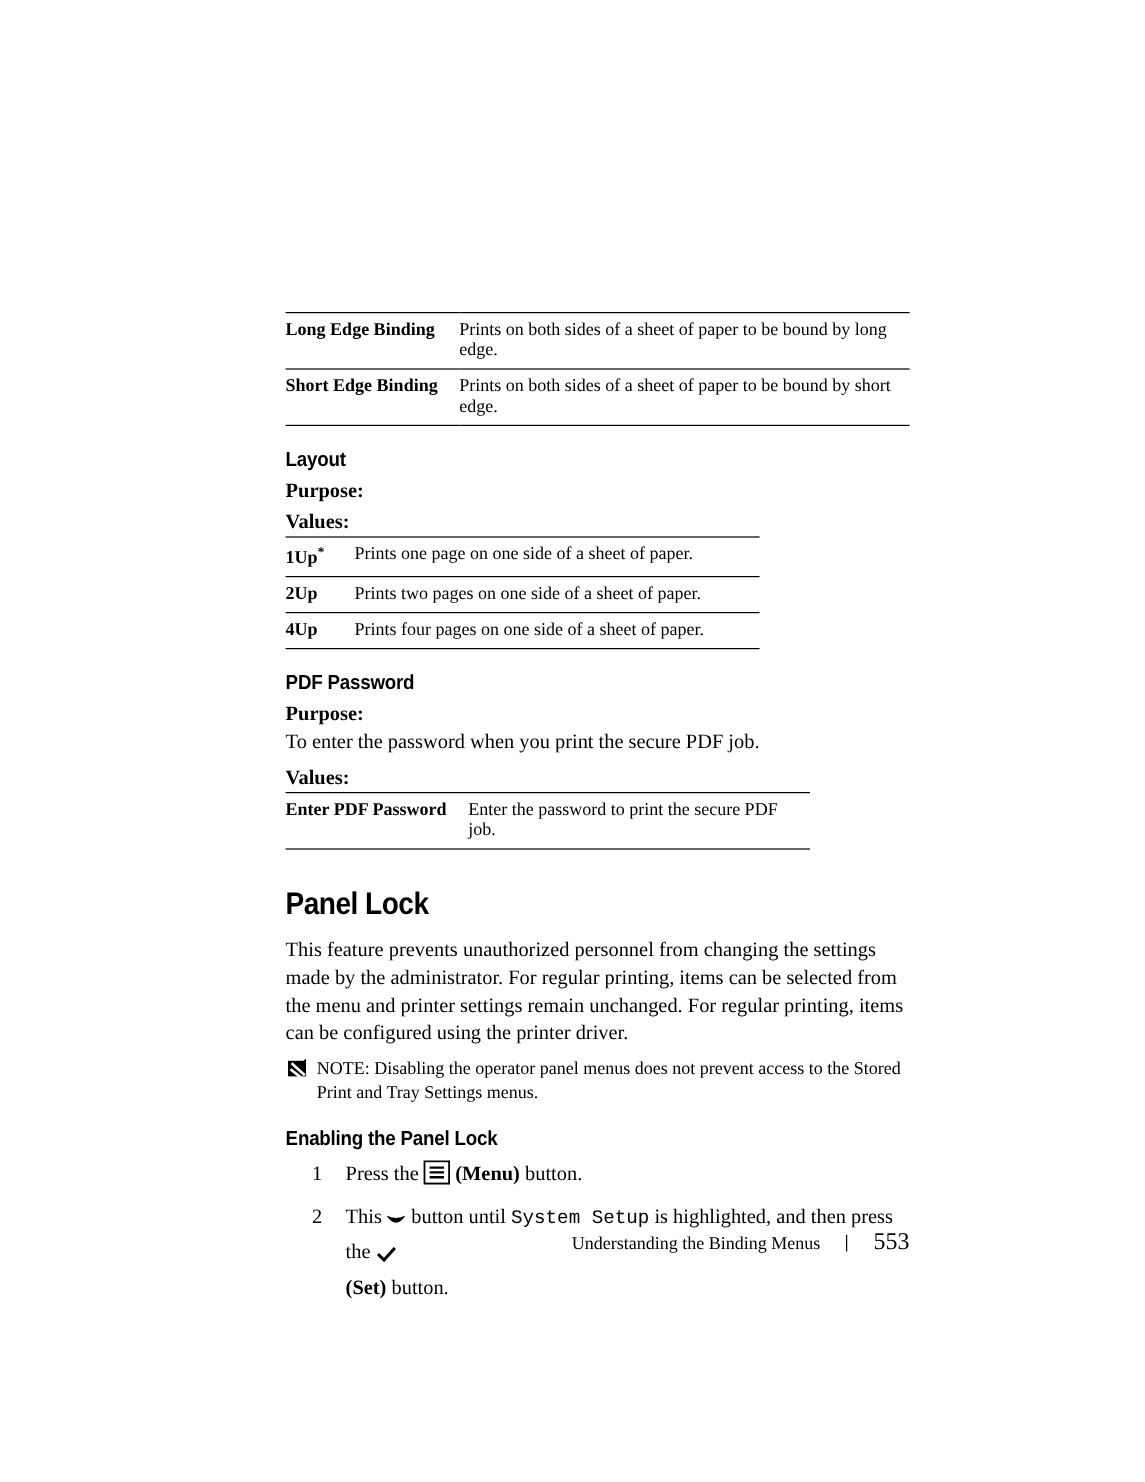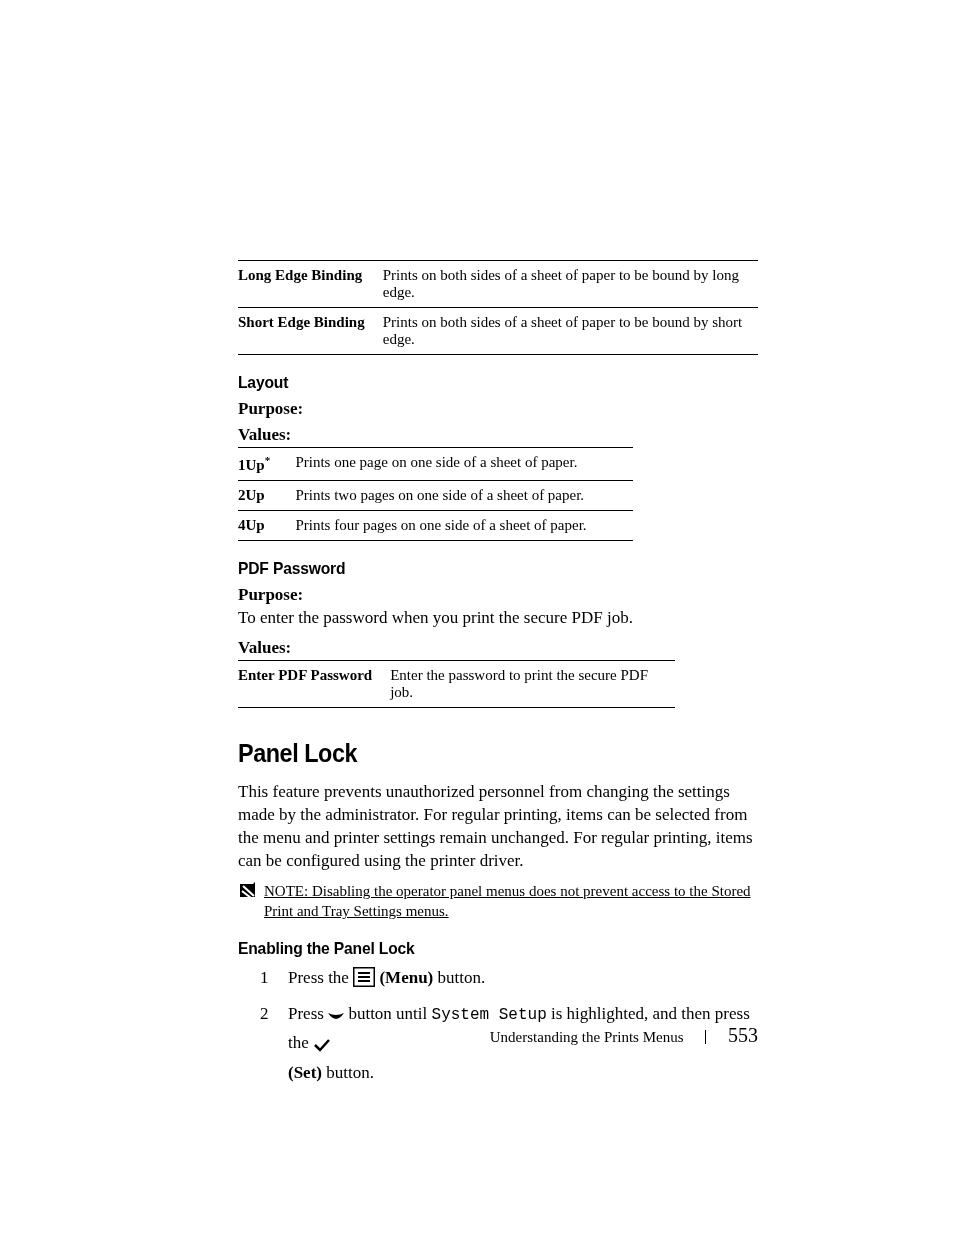--- a/index.html
+++ b/index.html
@@ -79,21 +79,20 @@
     font-size: 15px;
     line-height: 1.35;
     margin-top: 8px;
   }
   .note-icon {
     flex: 0 0 26px;
     padding-top: 1px;
   }
   .note-text {
     flex: 1;
-    text-decoration: underline;
   }
   ol.steps {
     list-style: none;
     padding: 0;
     margin: 6px 0 0 0;
     font-size: 17px;
   }
   ol.steps li {
     display: flex;
     margin-bottom: 6px;
@@ -207,31 +206,31 @@
                 <rect x="0.5" y="0.5" width="21" height="19" fill="#fff" stroke="#000" stroke-width="2"></rect>
                 <line x1="5" y1="6" x2="17" y2="6" stroke="#000" stroke-width="2"></line>
                 <line x1="5" y1="10" x2="17" y2="10" stroke="#000" stroke-width="2"></line>
                 <line x1="5" y1="14" x2="17" y2="14" stroke="#000" stroke-width="2"></line>
               </svg></span><b> (Menu)</b><span> button.</span>
         </span>
       </li>
       <li>
         <span class="num">2</span>
         <span>
-          <span>Press </span><span class="inline-icon"><svg width="16" height="12" viewBox="0 0 16 12">
+          <span>This </span><span class="inline-icon"><svg width="16" height="12" viewBox="0 0 16 12">
                 <path d="M0 2 Q8 14 16 2 Q8 6 0 2 Z" fill="#000"></path>
               </svg></span><span> button until </span><span class="mono">System Setup</span><span> is highlighted, and then press the </span><span class="inline-icon"><svg width="18" height="14" viewBox="0 0 18 14">
                 <path d="M2 7 L7 12 L16 2" fill="none" stroke="#000" stroke-width="2.5"></path>
               </svg></span>
           <br>
           <b>(Set)</b><span> button.</span>
         </span>
       </li>
     </ol>
 
   </div>
 
   <div class="footer">
-    <span>Understanding the Prints Menus</span>
+    <span>Understanding the Binding Menus</span>
     <span class="sep"></span>
     <span class="pn">553</span>
   </div>
 </div>
 
 </body></html>

